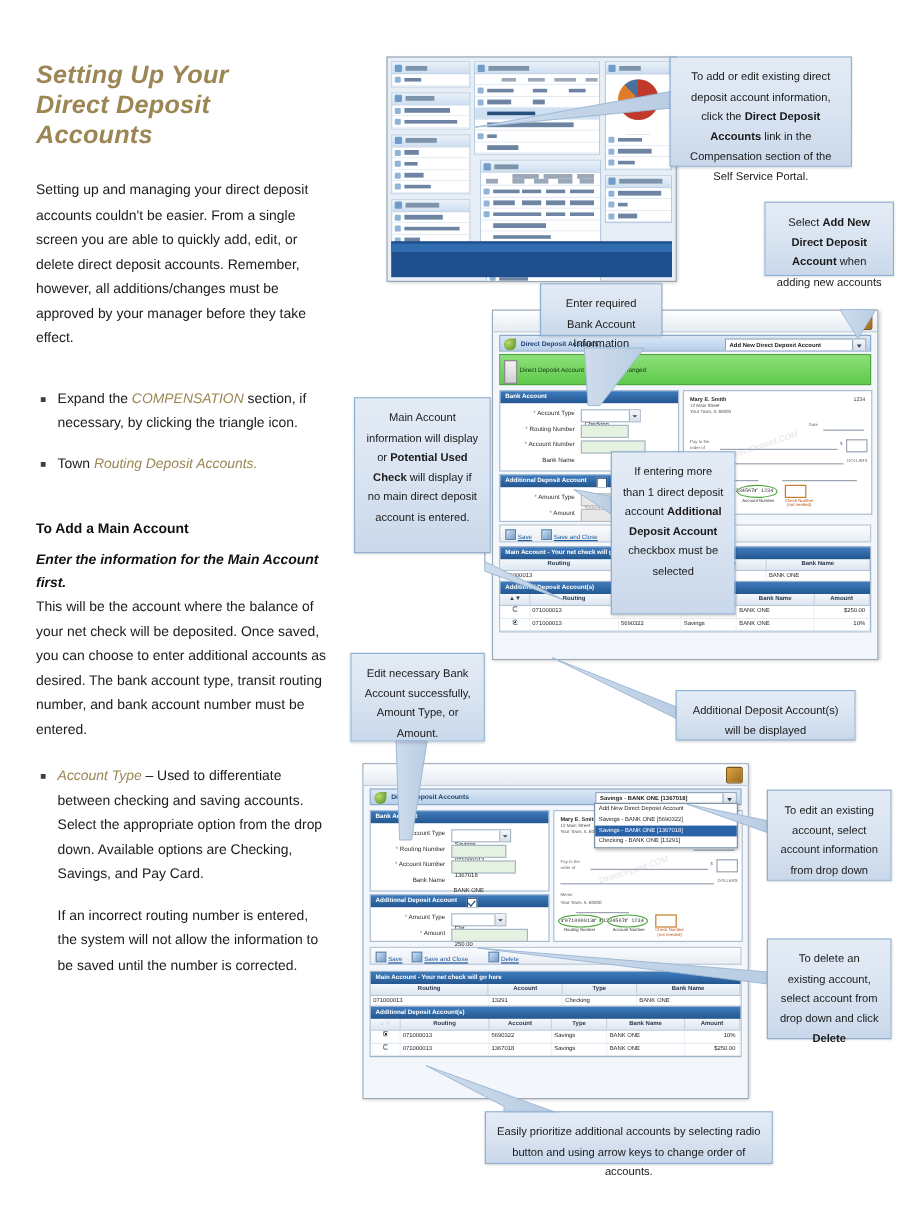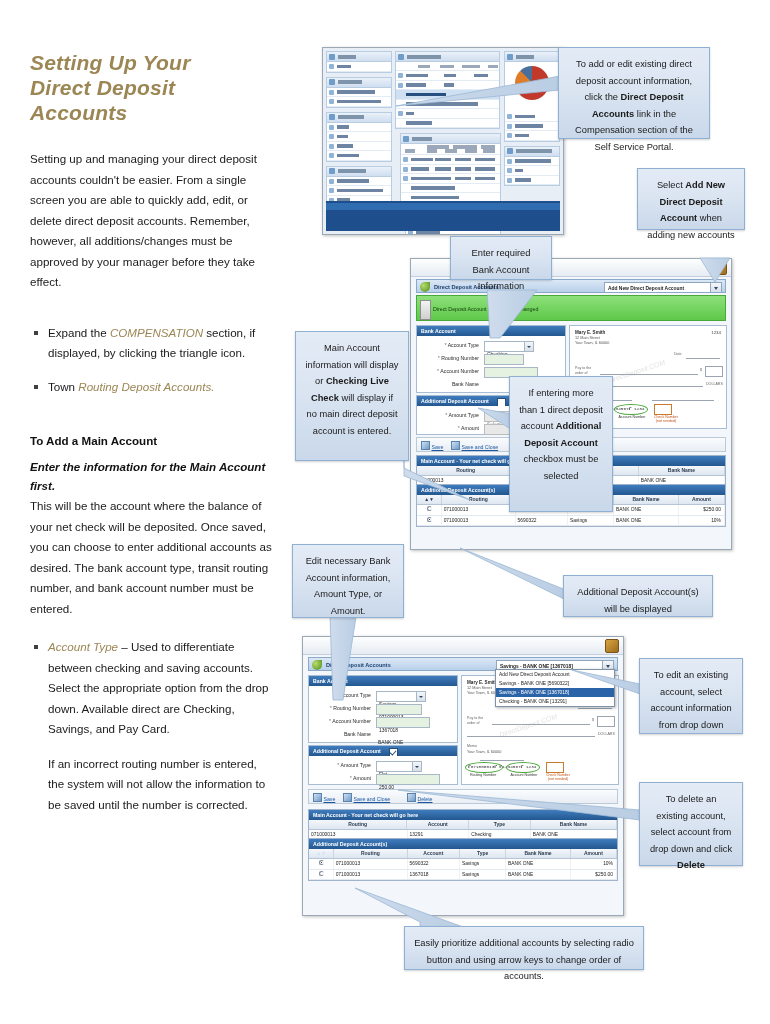--- a/index.html
+++ b/index.html
@@ -287,32 +287,32 @@
     <span>Setting Up Your</span>
     <span>Direct Deposit Accounts</span>
   </h1>
 
   <p class="body-p">Setting up and managing your direct deposit accounts couldn't be easier. From a single screen you are able to quickly add, edit, or delete direct deposit accounts. Remember, however, all additions/changes must be approved by your manager before they take effect.</p>
 
   <div class="spacer-sm"></div>
 
 
   <ul class="bullets">
-    <li><span>Expand the </span><span class="gold-b">COMPENSATION</span><span> section, if displayed, by clicking the triangle icon.</span></li>
+    <li><span>Expand the </span><span class="gold-b">COMPENSATION</span><span> section, if necessary, by clicking the triangle icon.</span></li>
     <li><span>Town </span><span class="gold-b">Routing Deposit Accounts.</span></li>
   </ul>
 
   <div class="spacer-md"></div>
 
   <div class="sec-head">To Add a Main Account</div>
   <div class="sec-head-italic">Enter the information for the Main Account first.</div>
   <p class="body-p">This will be the account where the balance of your net check will be deposited. Once saved, you can choose to enter additional accounts as desired. The bank account type, transit routing number, and bank account number must be entered.</p>
 
   <ul class="bullets">
-    <li><span class="gold">Account Type</span><span> – Used to differentiate between checking and saving accounts. Select the appropriate option from the drop down. Available direct are Checking, Savings, and Pay Card.</span></li>
+    <li><span class="gold">Account Type</span><span> – Used to differentiate between checking and saving accounts. Select the appropriate option from the drop down. Available options are Checking, Savings, and Pay Card.</span></li>
   </ul>
 
   <p class="sub-para">If an incorrect routing number is entered, the system will not allow the information to be saved until the number is corrected.</p>
 </div>
 
 <div class="shot" id="portal-shot">
   <div class="portal-body">
 
     <div class="pcol" style="left:0;width:66px;">
       <div class="pcard">
@@ -834,29 +834,29 @@
 
 <div class="callout" style="left:637px;top:168px;width:108px;height:62px;">
   <span>Select </span><b>Add New Direct Deposit Account</b><span> when adding new accounts</span>
 </div>
 
 <div class="callout" style="left:450px;top:236px;width:102px;height:44px;">
   <span>Enter required Bank Account Information</span>
 </div>
 
 <div class="callout" style="left:295px;top:331px;width:114px;height:130px;">
-  <span>Main Account information will display or </span><b>Checking Live Check</b><span> will display if no main direct deposit account is entered.</span>
+  <span>Main Account information will display or </span><b>Potential Used Check</b><span> will display if no main direct deposit account is entered.</span>
 </div>
 
 <div class="callout" style="left:509px;top:376px;width:104px;height:136px;">
   <span>If entering more than 1 direct deposit account </span><b>Additional Deposit Account</b><span> checkbox must be selected</span>
 </div>
 
 <div class="callout" style="left:292px;top:544px;width:112px;height:74px;">
-  <span>Edit necessary Bank Account information, Amount Type, or Amount.</span>
+  <span>Edit necessary Bank Account successfully, Amount Type, or Amount.</span>
 </div>
 
 <div class="callout" style="left:563px;top:575px;width:150px;height:42px;">
   <span>Additional Deposit Account(s) will be displayed</span>
 </div>
 
 <div class="callout" style="left:639px;top:658px;width:104px;height:76px;">
   <span>To edit an existing account, select account information from drop down</span>
 </div>
 

